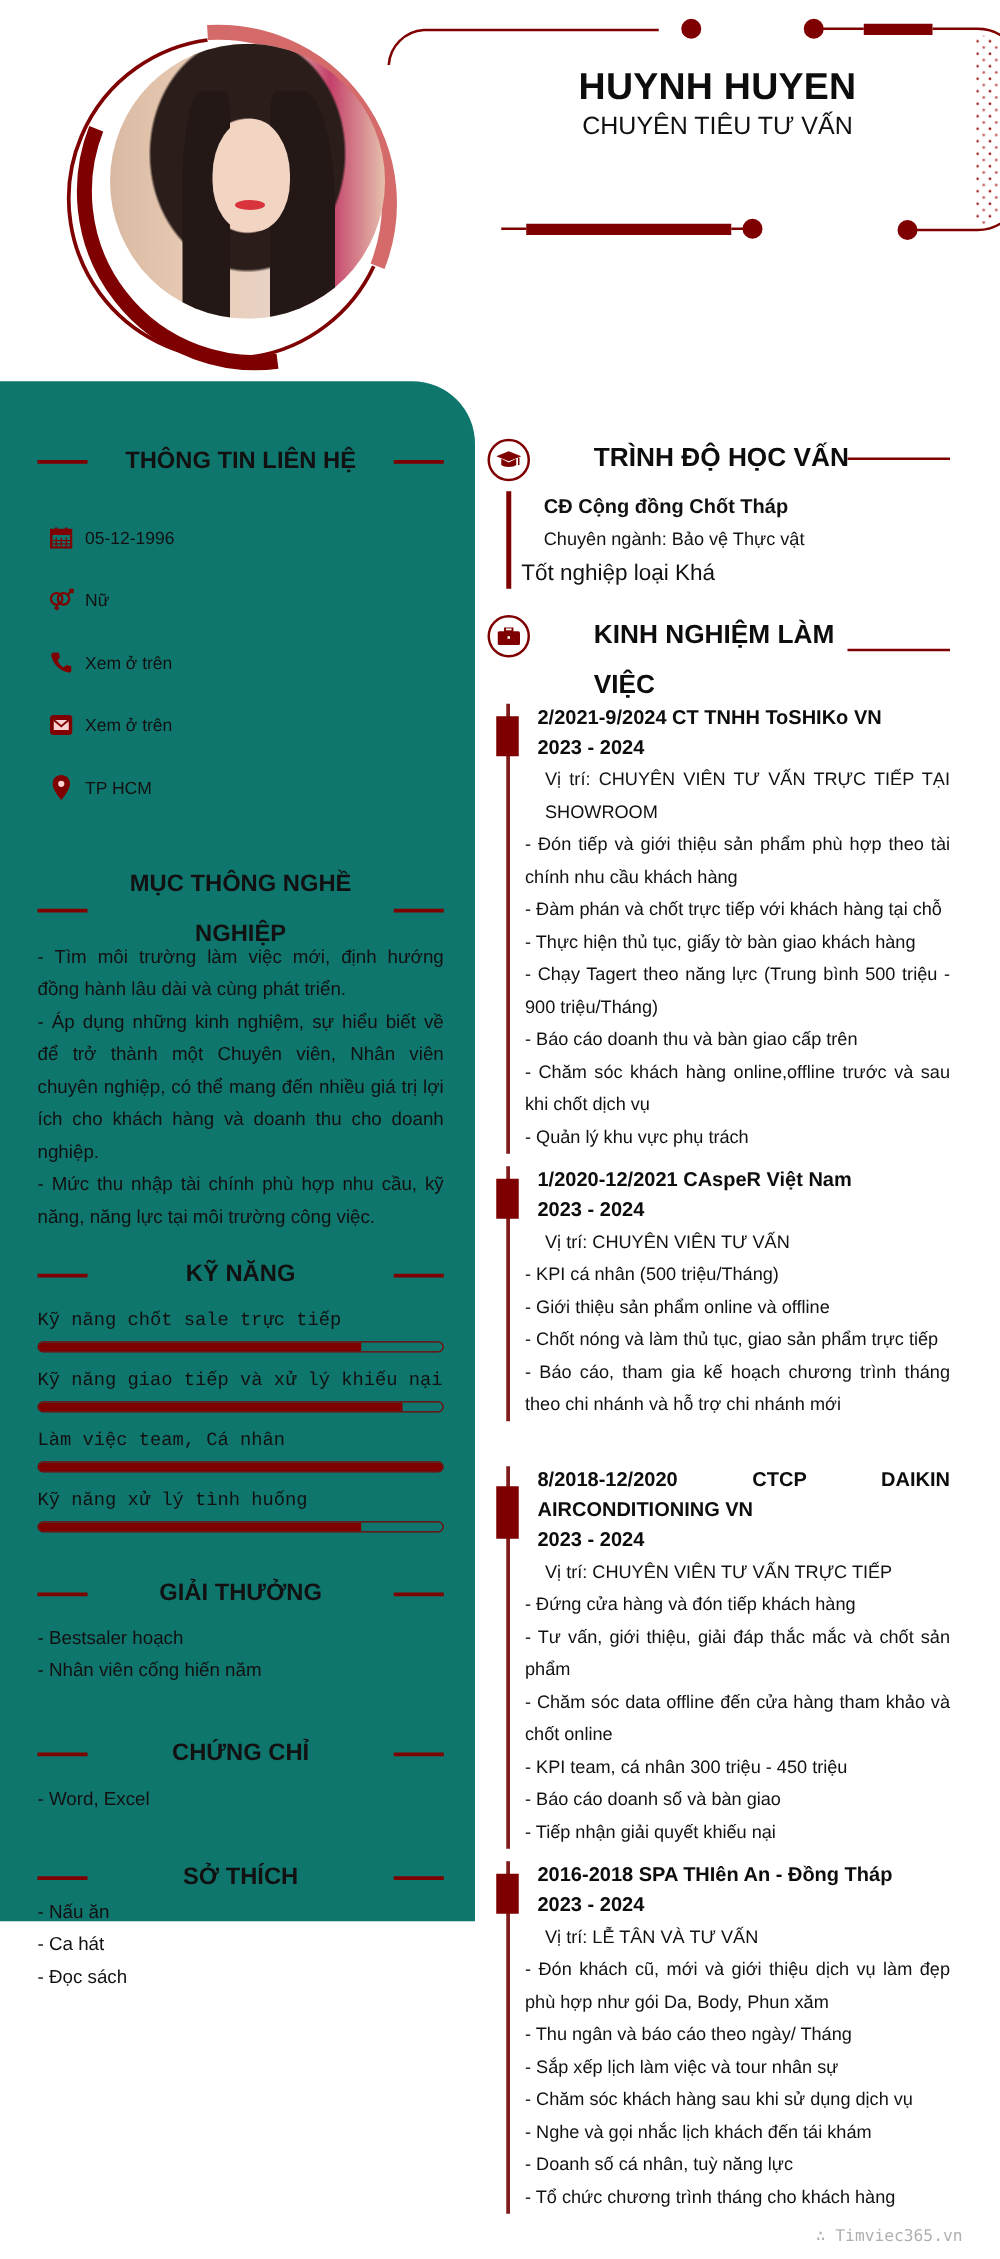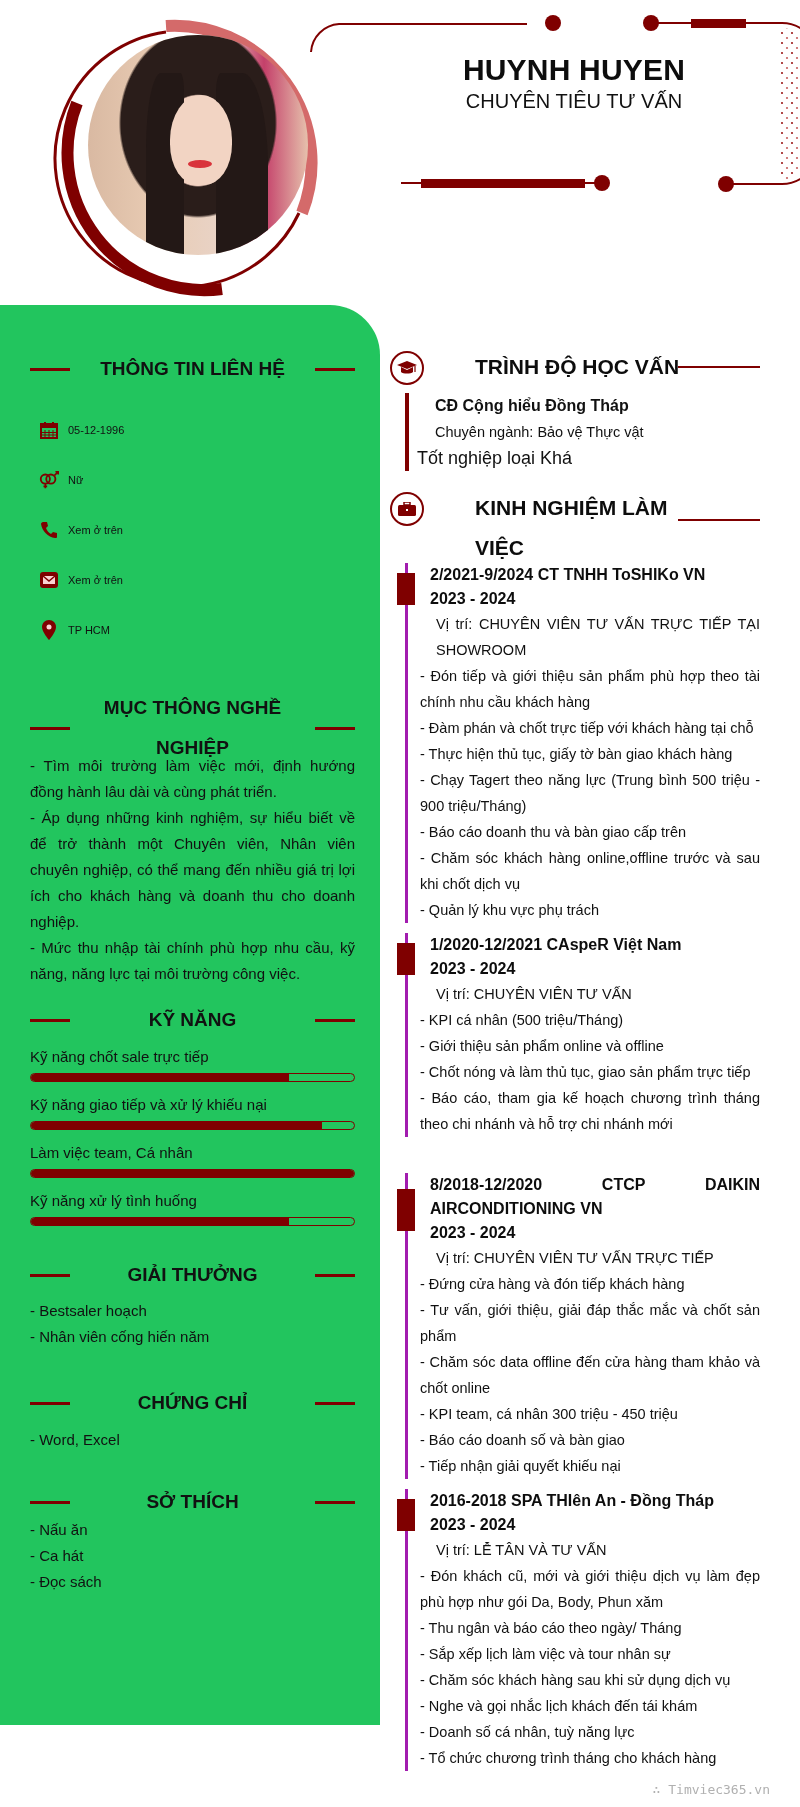--- a/index.html
+++ b/index.html
@@ -18,53 +18,53 @@
   .avatar-face { position:absolute; left: 82px; top: 60px; width: 62px; height: 90px; border-radius: 50% 50% 45% 45%; background: #f2d4c3; }
   .avatar-lips { position:absolute; left: 100px; top: 125px; width: 24px; height: 8px; border-radius: 50%; background: #d9333b; }
   .avatar-hair-l { position:absolute; left: 58px; top: 38px; width: 38px; height: 190px; border-radius: 40% 10% 0 0; background: #231816; }
   .avatar-hair-r { position:absolute; left: 128px; top: 38px; width: 52px; height: 190px; border-radius: 10% 50% 0 0; background: #231816; }
 
   .name-block { position: absolute; left: 400px; top: 52px; width: 270px; text-align: center; }
   .name { font-size: 30px; font-weight: 700; letter-spacing: 0.2px; color: #0d0d0d; line-height: 36px; }
   .title { font-size: 20px; font-weight: 400; color: #111; line-height: 26px; }
 
   
-  .left { position: absolute; left: 0; top: 305px; width: 380px; height: 1420px; background: #22c55e; border-top-right-radius: 50px; padding-left: 34px; }
+  .left { position: absolute; left: 0; top: 305px; width: 380px; height: 1232px; background: #0f766e; border-top-right-radius: 50px; padding-left: 34px; }
   .sec-head { position: absolute; left: 30px; width: 325px; display: flex; align-items: center; justify-content: space-between; }
   .sec-head .line { width: 40px; height: 3px; background: #7f0000; flex: none; }
   .sec-head .txt { flex: 1; text-align: center; font-size: 19px; font-weight: 700; color: #111; line-height: 40px; }
 
   .contact-list { position: absolute; left: 38px; top: 100px; }
   .contact-item { display: flex; align-items: center; height: 50px; }
   .contact-item .ic { width: 22px; height: 22px; display: flex; align-items: center; justify-content: center; margin-right: 8px; }
-  .contact-item .val { font-size: 11px; color: #111; }
+  .contact-item .val { font-size: 14px; color: #111; }
 
   .para { position: absolute; left: 30px; width: 325px; font-size: 15px; line-height: 26px; text-align: justify; color: #111; }
   .para p { margin: 0; }
 
   .skills { position: absolute; left: 30px; top: 740px; width: 325px; }
-  .skill { height: 48px; }
+  .skill { height: 48px; font-family: Liberation Mono, monospace; }
   .skill .lbl { font-size: 15px; line-height: 24px; color: #111; }
   .skill .track { height: 9px; border: 1px solid #7f0000; border-radius: 5px; margin-top: 4px; background: transparent; overflow: hidden; }
   .skill .fill { height: 100%; background: #7f0000; border-radius: 5px 0 0 5px; }
 
   .simple-list { position: absolute; left: 30px; width: 325px; font-size: 15px; line-height: 26px; color: #111; }
 
   
   .rhead { position: absolute; left: 390px; width: 370px; height: 40px; }
   .rhead .circle { position: absolute; left: 0; top: 4px; width: 34px; height: 34px; border: 2px solid #7f0000; border-radius: 50%; display: flex; align-items: center; justify-content: center; background: #fff; }
   .rhead .txt { position: absolute; left: 56px; top: 0; font-size: 21px; font-weight: 700; color: #0d0d0d; line-height: 40px; margin-left: 29px; }
   .rhead .rline { position: absolute; right: 0; width: 82px; height: 2px; background: #7f0000; }
 
   .edu { position: absolute; left: 405px; top: 393px; width: 355px; border-left: 4px solid #7f0000; padding-left: 12px; }
   .edu .school { font-size: 16px; font-weight: 700; line-height: 26px; padding-left: 14px; }
   .edu .major { font-size: 14.5px; line-height: 26px; padding-left: 14px; }
   .edu .grade { font-size: 18px; line-height: 26px; margin-left: -4px; }
 
-  .job { position: absolute; left: 405px; width: 355px; border-left: 3px solid #a21caf; }
+  .job { position: absolute; left: 405px; width: 355px; border-left: 3px solid #7f1d1d; }
   .job .marker { position: absolute; left: -11px; top: 10px; width: 18px; height: 32px; background: #7f0000; }
   .job .head { padding-left: 22px; font-size: 16px; font-weight: 700; line-height: 24px; color: #0d0d0d; text-align: justify; }
   .job .pos { padding-left: 28px; font-size: 14.5px; line-height: 26px; color: #111; text-align: justify; }
   .job .bullets { padding-left: 12px; font-size: 14.5px; line-height: 26px; color: #111; text-align: justify; }
   .job .bullets div { margin: 0; }
 
   .watermark { position: absolute; right: 30px; top: 1782px; font-family: "DejaVu Sans Mono", monospace; font-size: 13px; color: #b0b0b0; }
 </style>
 </head>
 <body>
@@ -259,21 +259,21 @@
         <path d="M0 5 L10 1 L20 5 L10 9 Z" fill="#7f0000"></path>
         <path d="M4 7 L4 12 C6 14 14 14 16 12 L16 7 L10 10 Z" fill="#7f0000"></path>
         <path d="M18 6 L18 12" stroke="#7f0000" stroke-width="1.2"></path>
       </svg>
   </span>
   <span class="txt">TRÌNH ĐỘ HỌC VẤN</span>
   <span class="rline" style="top:19px"></span>
 </div>
 
 <div class="edu">
-  <div class="school">CĐ Cộng hiểu Đồng Tháp</div>
+  <div class="school">CĐ Cộng đồng Chốt Tháp</div>
   <div class="major">Chuyên ngành: Bảo vệ Thực vật</div>
   <div class="grade">Tốt nghiệp loại Khá</div>
 </div>
 
 <div class="rhead" style="top:488px; height:80px;">
   <span class="circle">
     <svg width="18" height="14" viewBox="0 0 18 14">
         <rect x="6" y="0" width="6" height="3" fill="none" stroke="#7f0000" stroke-width="1.5"></rect>
         <rect x="0" y="3" width="18" height="11" rx="1.5" fill="#7f0000"></rect>
         <rect x="8" y="7" width="2" height="2" fill="#fff"></rect>

